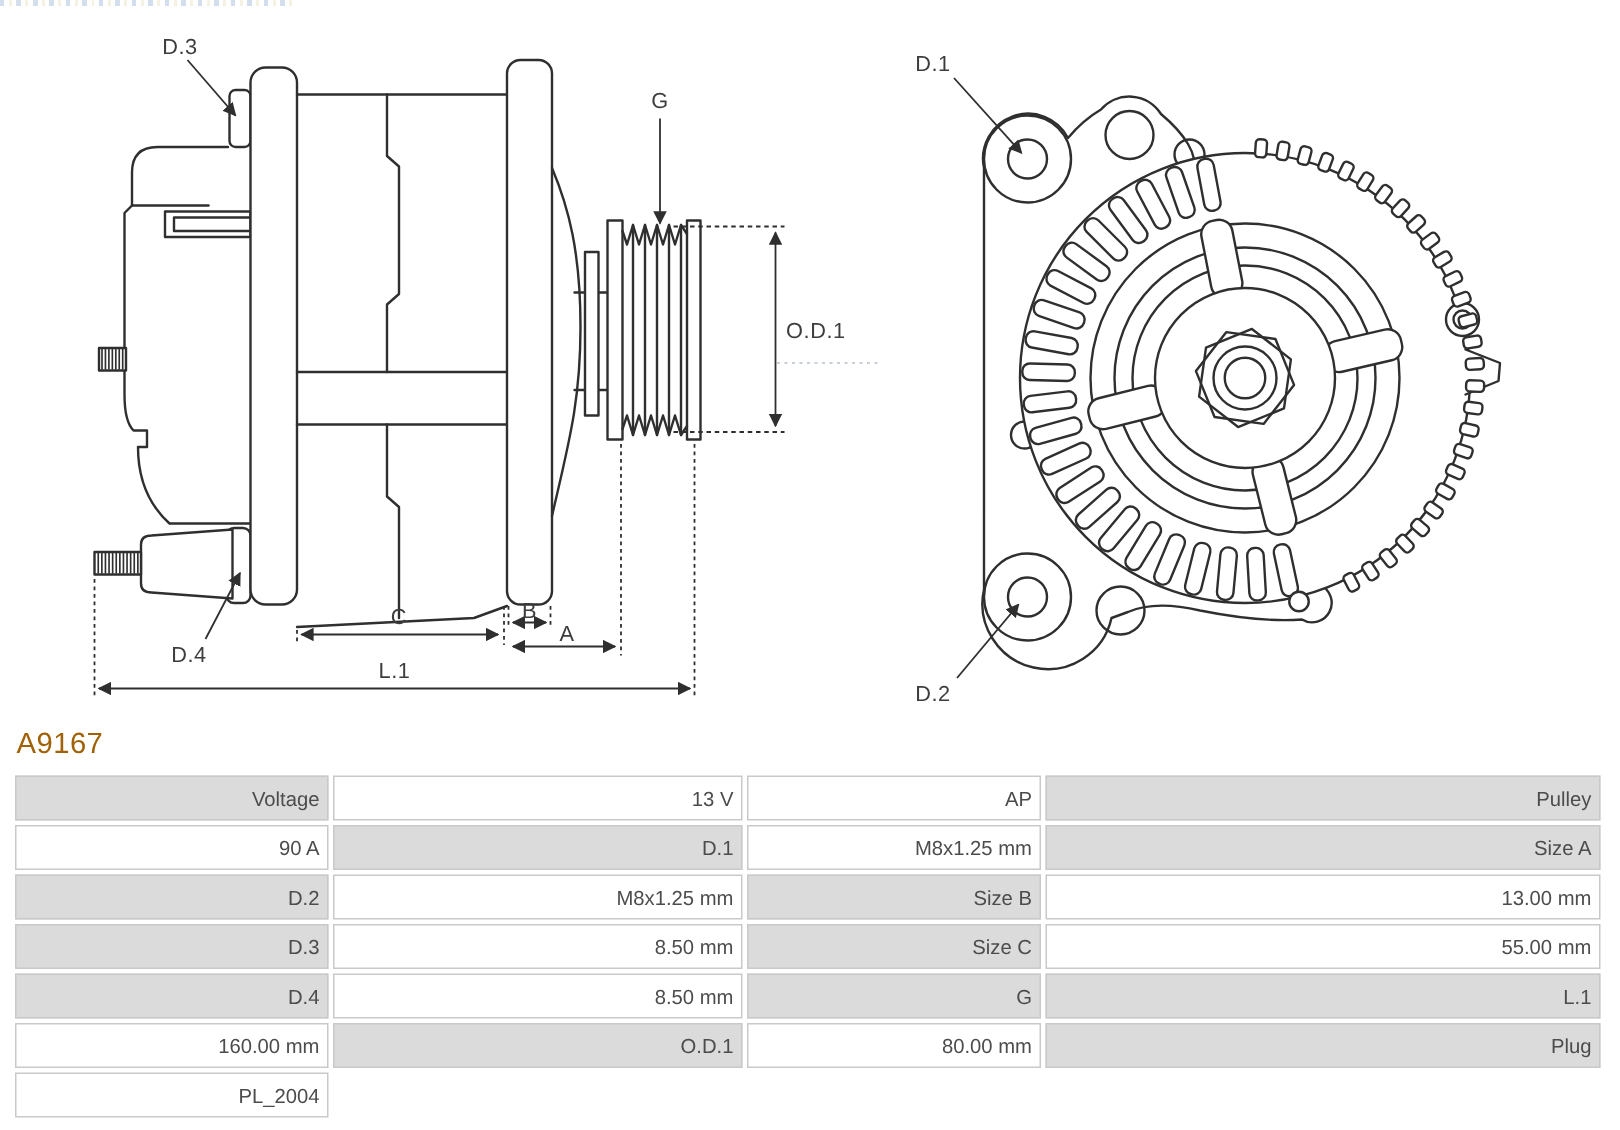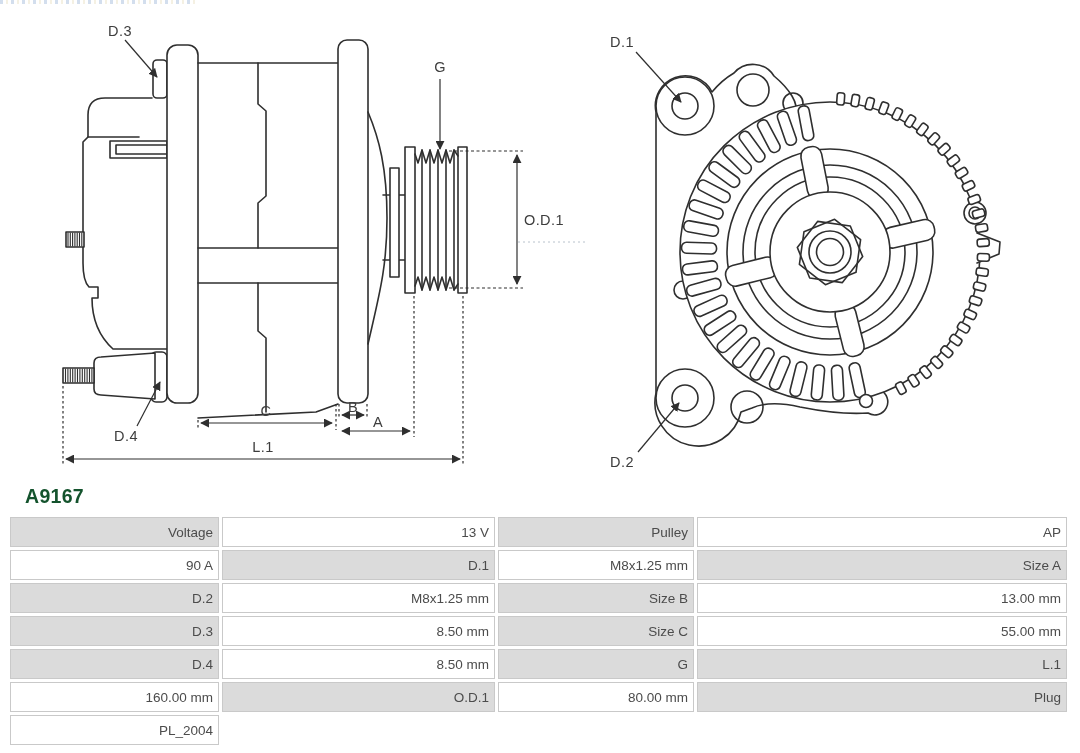--- a/index.html
+++ b/index.html
@@ -1,21 +1,21 @@
 <!DOCTYPE html>
 <html><head>
 <meta charset="utf-8">
 <style>
   html,body{margin:0;padding:0;background:#ffffff;}
   body{width:1080px;height:753px;position:relative;font-family:"Liberation Sans",sans-serif;overflow:hidden;}
   #watermark-strip{position:absolute;left:0;top:0;width:195px;height:4px;opacity:.45;
     background:repeating-linear-gradient(90deg,#9db6d8 0 3px,transparent 3px 6px,#e8dfc0 6px 8px,transparent 8px 11px);}
   #diagram-wrap{position:absolute;left:0;top:0;width:1080px;height:485px;}
   svg text{font-family:"Liberation Sans",sans-serif;fill:#3d3d3d;font-size:14.5px;letter-spacing:.4px;}
-  #partno{position:absolute;left:11px;top:485px;color:#14532d;font-size:19.5px;font-weight:700;letter-spacing:.3px;margin-left:14px;}
+  #partno{position:absolute;left:11px;top:485px;color:#a16207;font-size:19.5px;font-weight:400;letter-spacing:.3px;}
   .spec{position:absolute;left:10px;right:13px;top:517px;display:grid;
     grid-template-columns:209px 273px 196px 1fr;grid-auto-rows:30px;column-gap:3px;row-gap:3px;}
   .cell{box-sizing:border-box;border:1px solid #c9c9c9;font-size:13.5px;color:#4c4c4c;
     display:flex;align-items:center;justify-content:flex-end;padding-right:5px;background:#fff;}
   .cell.lbl{background:#dbdbdb;}
 </style>
 </head>
 <body>
 
 <div id="watermark-strip"></div>
@@ -209,22 +209,22 @@
   <text x="622" y="47" text-anchor="middle">D.1</text>
   <text x="622" y="467" text-anchor="middle">D.2</text>
 </svg>
 </div>
 
 <div id="partno">A9167</div>
 
 <div class="spec" id="specTable">
   <div class="cell lbl">Voltage</div>
   <div class="cell val">13 V</div>
+  <div class="cell val">AP</div>
   <div class="cell lbl">Pulley</div>
-  <div class="cell val">AP</div>
 
   <div class="cell val">90 A</div>
   <div class="cell lbl">D.1</div>
   <div class="cell val">M8x1.25 mm</div>
 
   <div class="cell lbl">Size A</div>
   <div class="cell lbl">D.2</div>
   <div class="cell val">M8x1.25 mm</div>
 
   <div class="cell lbl">Size B</div>

